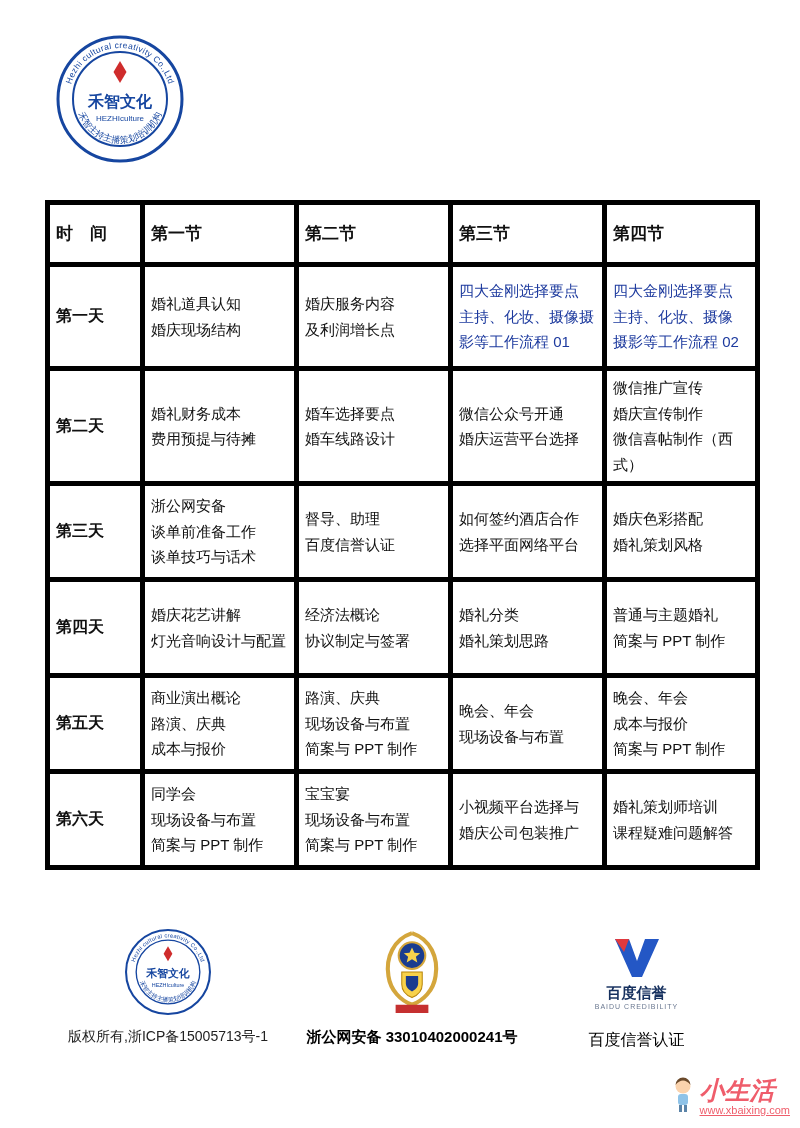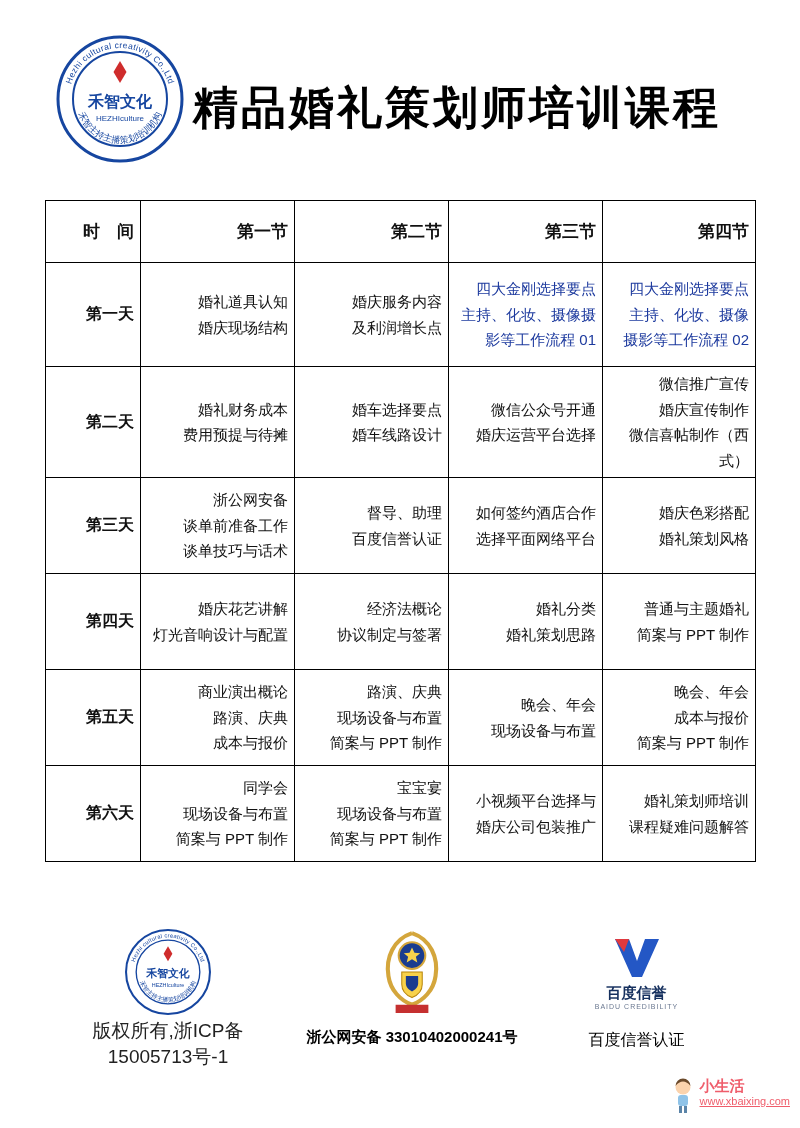--- a/index.html
+++ b/index.html
@@ -18,47 +18,47 @@
     text-align: center; font-size: 45px; font-weight: 900; letter-spacing: 3px;
     color: #000;
   }
 
   
   .course-table {
     position: absolute; left: 45px; top: 200px; width: 710px;
     border-collapse: collapse; table-layout: fixed;
   }
   .course-table th, .course-table td {
-    border: 1px solid #000000; text-align: right; vertical-align: middle;
+    border: 5px solid #000000; text-align: left; vertical-align: middle;
     padding: 4px 6px;
   }
   .course-table thead tr { height: 62px; }
   .course-table thead th { font-size: 17px; font-weight: bold; }
   .course-table tbody tr { height: 96px; }
   .course-table tbody tr:first-child { height: 104px; }
   .course-table tbody th { font-size: 16px; font-weight: bold; }
   .course-table tbody td { font-size: 15px; line-height: 1.7; white-space: pre-line; }
   .accent-text { color: var(--accent-blue, #1d3a9e); }
 
   
   .footer-col { position: absolute; top: 926px; text-align: center; }
   .footer-col .art { height: 92px; display: flex; align-items: center; justify-content: center; flex-direction: column; }
   .col-copyright { left: 60px; width: 216px; }
   .col-police { left: 292px; width: 240px; }
   .col-baidu { left: 544px; width: 185px; }
-  .copyright-text { font-size: 19px; color: #222; }
+  .copyright-text { font-size: 14px; color: #222; margin-top: 10px; }
   .police-text { font-size: 15px; font-weight: bold; color: #000; margin-top: 10px; }
   .baidu-name { font-size: 15px; font-weight: bold; color: #16305e; margin-top: 3px; }
   .baidu-en { font-size: 7px; letter-spacing: 1px; color: #6a7890; }
   .baidu-cert { font-size: 16px; color: #000; margin-top: 12px; }
 
   
   .watermark { position: absolute; right: 10px; bottom: 12px; display: flex; align-items: flex-start; gap: 5px; text-decoration: none; }
   .wm-text { text-align: left; }
-  .wm-name { font-size: 15px; font-weight: bold; color: var(--watermark-red, #ef5d6b); line-height: 1.1; }
+  .wm-name { font-size: 25px; font-weight: bold; color: var(--watermark-red, #ef5d6b); line-height: 1.1; font-style: italic; }
   .wm-url { font-size: 11px; color: var(--watermark-red, #ef5d6b); text-decoration: underline; }
 
   .logo-blue-fill { fill: var(--logo-blue, #1646a0); }
   .logo-blue-stroke { fill: #fff; stroke: var(--logo-blue, #1646a0); }
 </style>
 </head>
 <body>
 
 <div class="page">
 
@@ -73,21 +73,20 @@
       <textPath href="#arcTop1" startOffset="50%" text-anchor="middle">Hezhi cultural creativity Co.,Ltd</textPath>
     </text>
     <text class="logo-blue-fill" style="font-size:9px">
       <textPath href="#arcBot1" startOffset="50%" text-anchor="middle">禾智主持主播策划培训机构</textPath>
     </text>
     <polygon points="65,27 71.5,38 65,49 58.5,38" style="fill:#cf2c2c"></polygon>
     <text x="65" y="73" text-anchor="middle" class="logo-blue-fill" style="font-size:16px;font-weight:bold">禾智文化</text>
     <text x="65" y="87" text-anchor="middle" class="logo-blue-fill" style="font-size:8px">HEZHIculture</text>
   </svg>
 
-  <h1 class="page-title">精品婚礼策划师培训课程</h1>
 
   <table class="course-table">
     <colgroup>
       <col style="width:95px">
         <col style="width:154px">
         <col style="width:154px">
         <col style="width:154px">
         <col style="width:153px">
     </colgroup>
     <thead>

